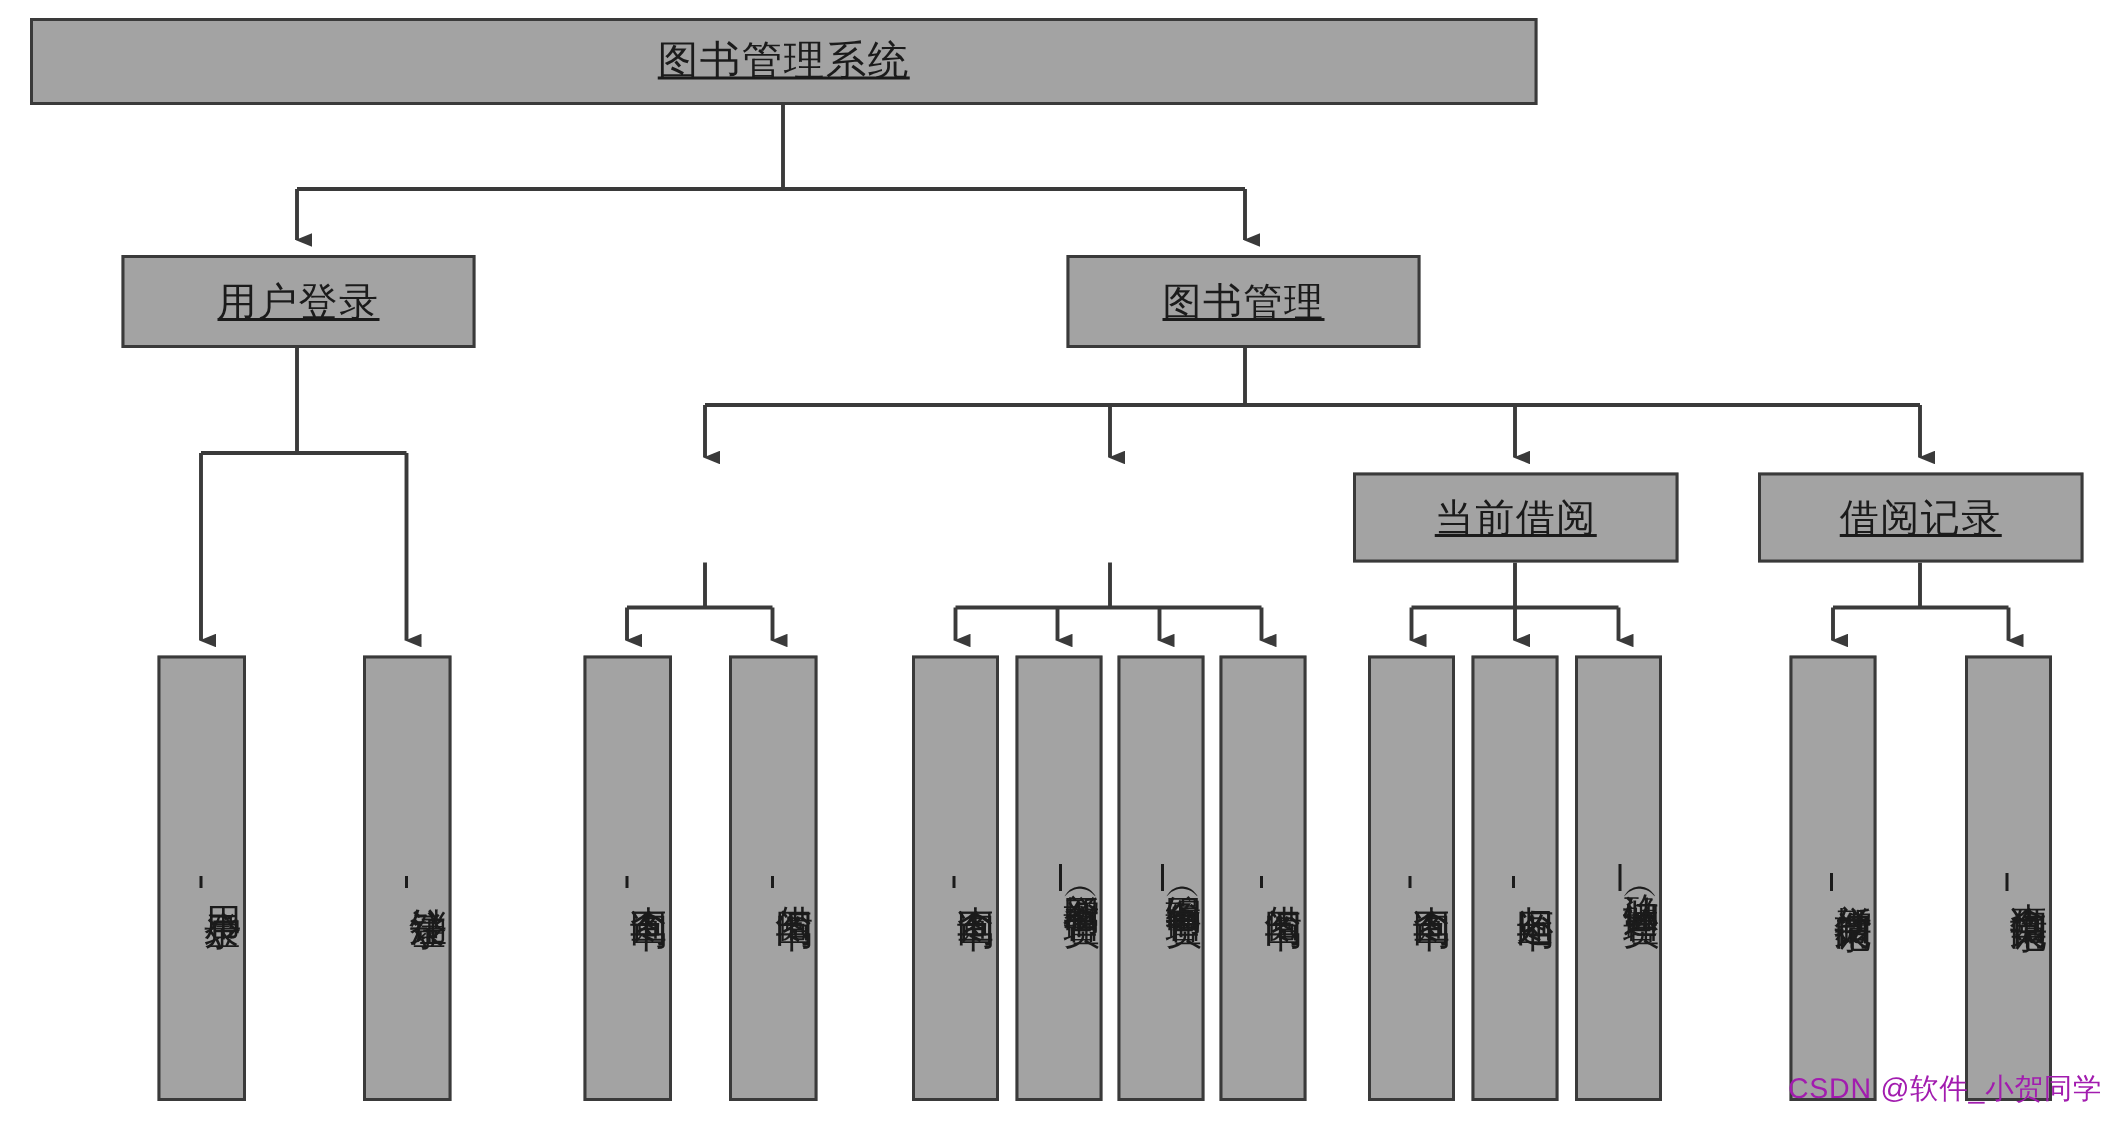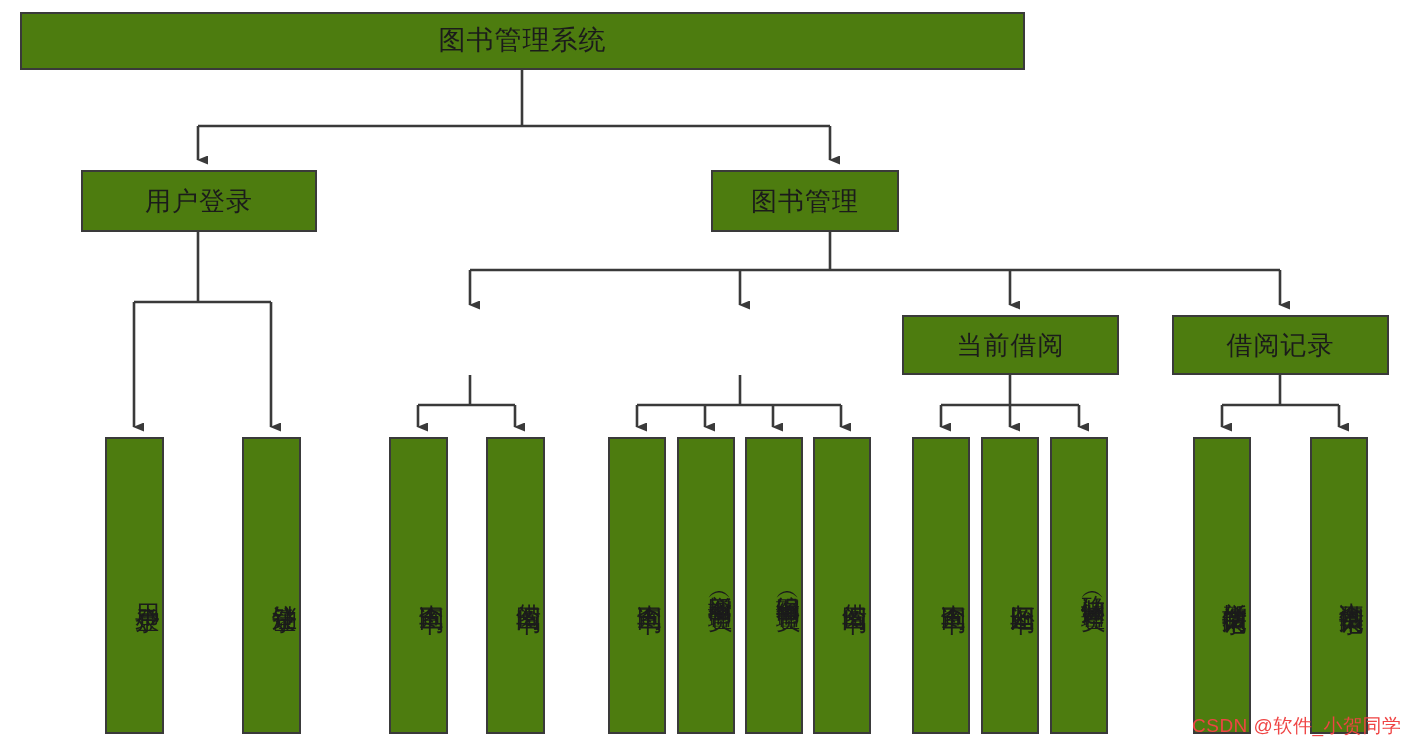--- a/index.html
+++ b/index.html
@@ -22,27 +22,28 @@
     position: absolute;
     left: 0;
     top: 0;
     width: 1405px;
     height: 747px;
     pointer-events: none;
   }
   .node {
     position: absolute;
     box-sizing: border-box;
-    background: #4d7c0f;
+    background: #a3a3a3;
     border: 2px solid #3a3a3a;
     display: flex;
     align-items: center;
     justify-content: center;
     color: #1b1b1b;
     z-index: 2;
+    text-decoration: underline;
   }
   .node.horizontal {
     font-size: 26px;
     line-height: 1.1;
     letter-spacing: 1px;
     padding: 0 6px;
     text-align: center;
   }
   .node.root {
     font-size: 27px;
@@ -59,21 +60,21 @@
     text-align: left;
     white-space: nowrap;
   }
   .node.vertical.tall-text {
     font-size: 24px;
     padding-top: 8px;
   }
   .watermark {
     position: absolute;
     font-size: 19px;
-    color: #ef4444;
+    color: #a21caf;
     letter-spacing: 0.5px;
     white-space: nowrap;
     z-index: 5;
   }
 </style>
 </head>
 <body>
 
 <div id="diagram-root">
 
@@ -124,21 +125,21 @@
       <path d="M1222,405 L1339,405"></path>
       <path d="M1222,405 L1222,427" marker-end="url(#arrowhead)"></path>
       <path d="M1339,405 L1339,427" marker-end="url(#arrowhead)"></path>
     </g>
   </svg>
 
   <div class="node horizontal root" style="left:20px; top:12px; width:1005px; height:58px;">图书管理系统</div>
 
   <div class="node horizontal" style="left:81px; top:170px; width:236px; height:62px;">用户登录</div>
 
-  <div class="node horizontal" style="left:711px; top:170px; width:188px; height:62px;">图书管理</div>
+  <div class="node horizontal" style="left:711px; top:170px; width:236px; height:62px;">图书管理</div>
 
 
 
   <div class="node horizontal" style="left:902px; top:315px; width:217px; height:60px;">当前借阅</div>
 
   <div class="node horizontal" style="left:1172px; top:315px; width:217px; height:60px;">借阅记录</div>
 
   <div class="node vertical" style="left:105px; top:437px; width:59px; height:297px;">用户登录</div>
 
   <div class="node vertical" style="left:242px; top:437px; width:59px; height:297px;">注销登录</div>

